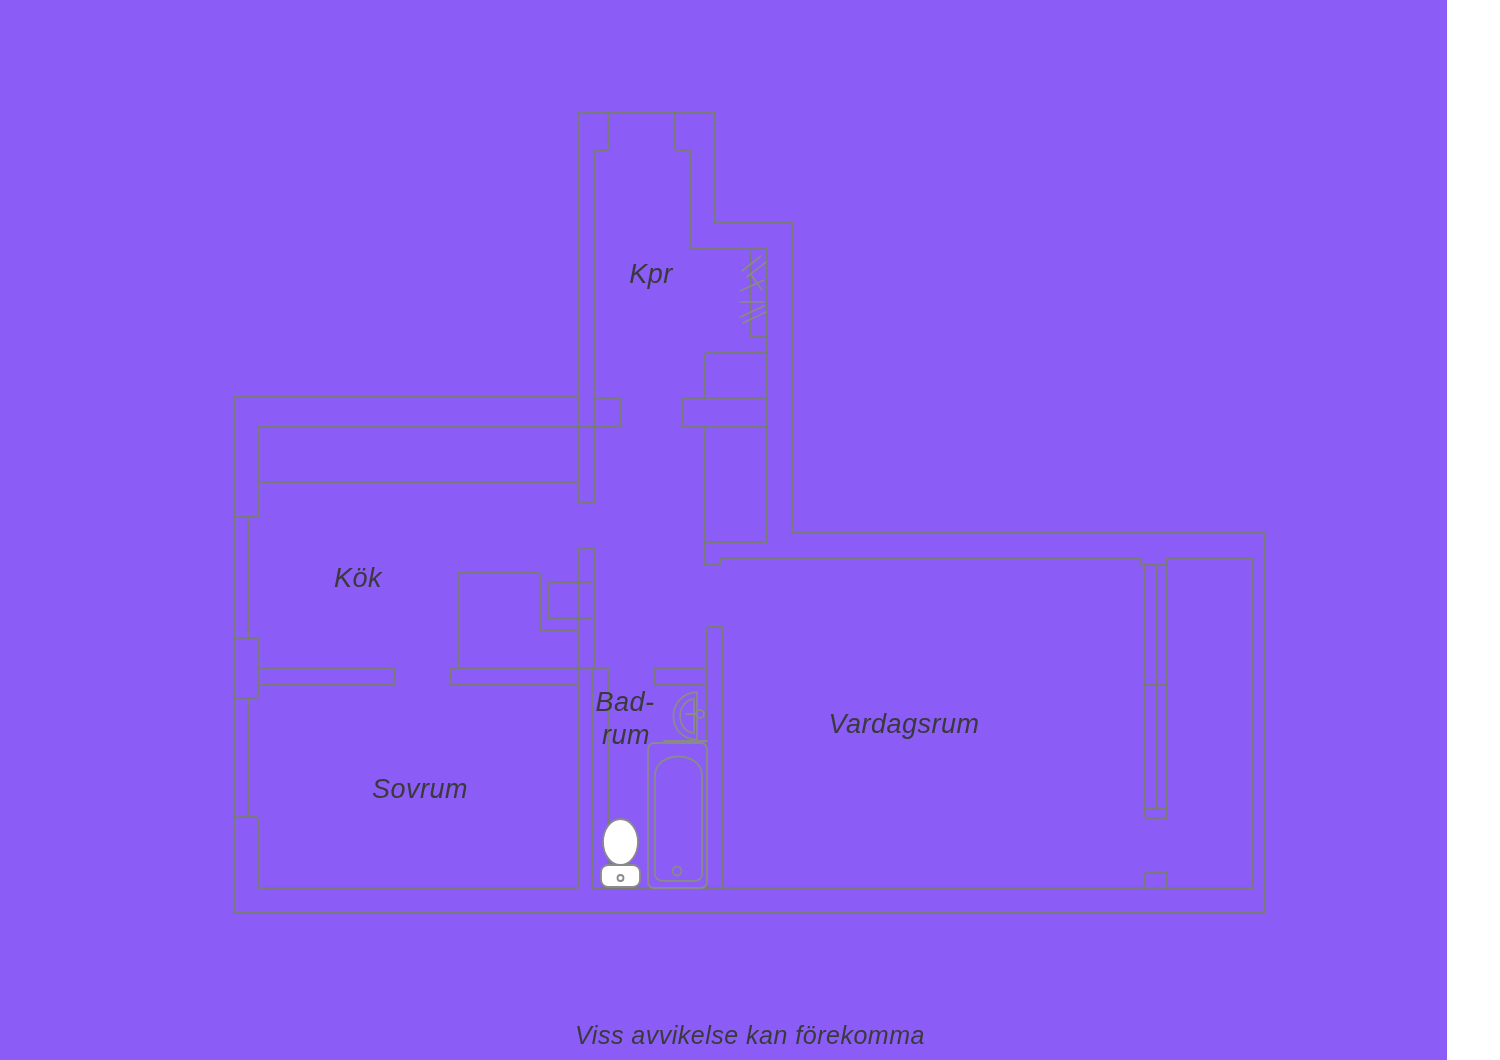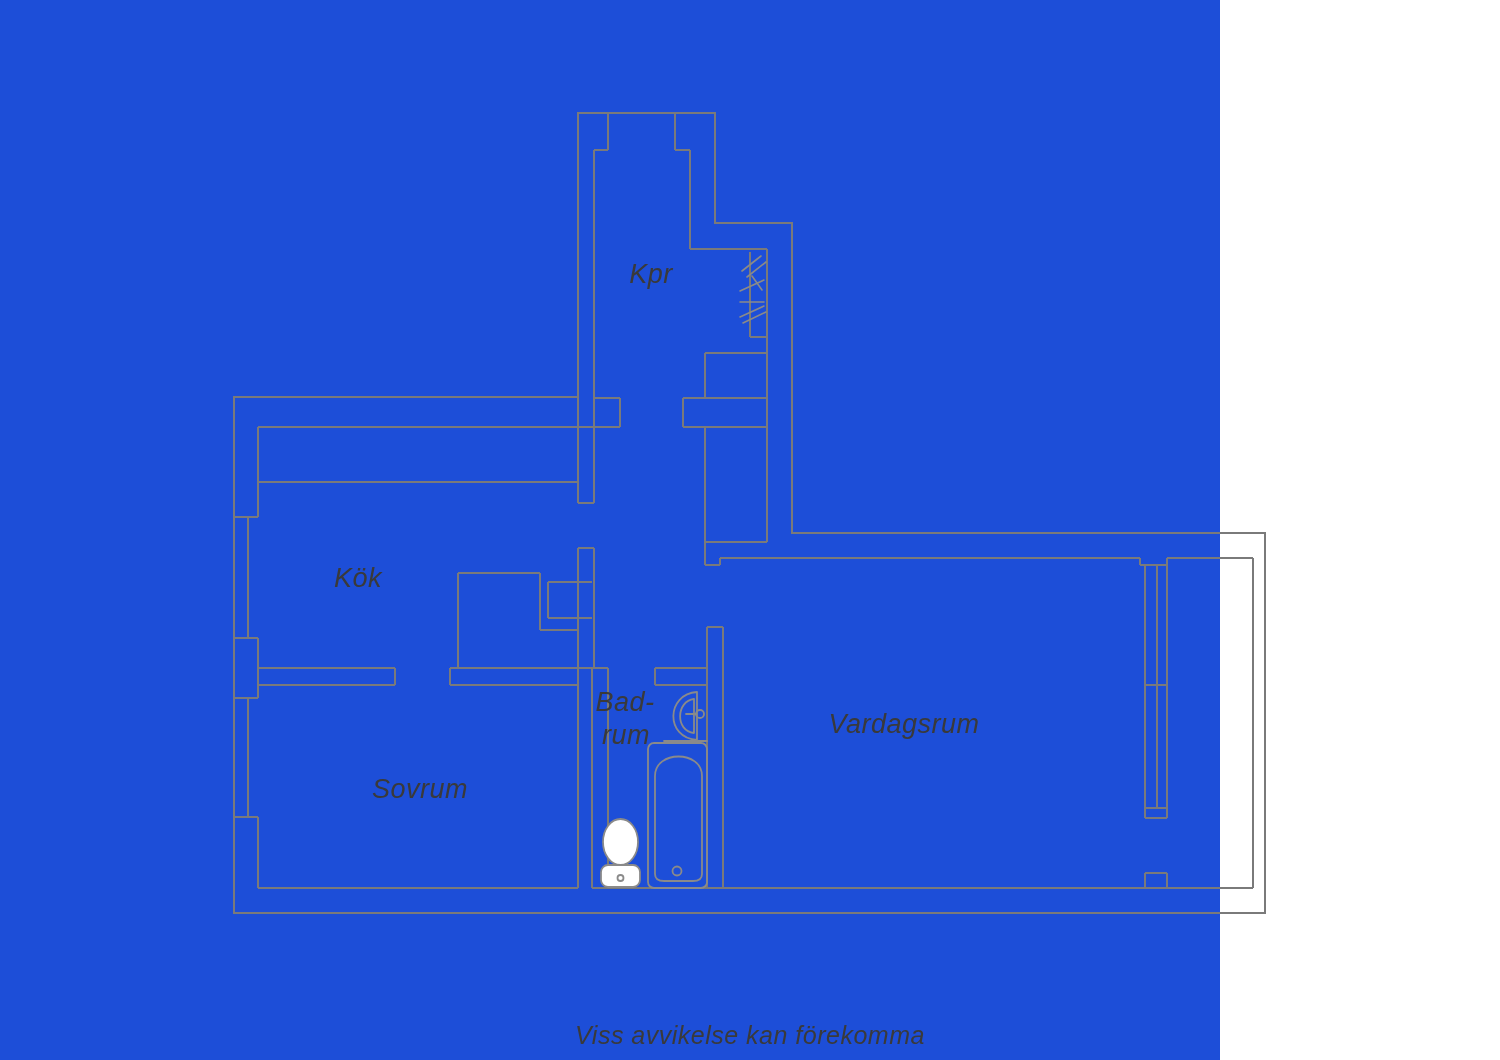--- a/index.html
+++ b/index.html
@@ -2,23 +2,23 @@
 <html><head>
 <meta charset="utf-8">
 <style>
   html, body {
     margin: 0;
     padding: 0;
     background: #ffffff;
   }
   .page {
     position: relative;
-    width: 1220px;
+    width: 1447px;
     height: 1060px;
-    background: #1d4ed8;
+    background: #8b5cf6;
     font-family: "Liberation Sans", sans-serif;
   }
   svg { display: block; }
   .wall {
     fill: none;
     stroke: #7a7a7a;
     stroke-width: 2;
     stroke-linecap: butt;
     stroke-linejoin: miter;
   }

